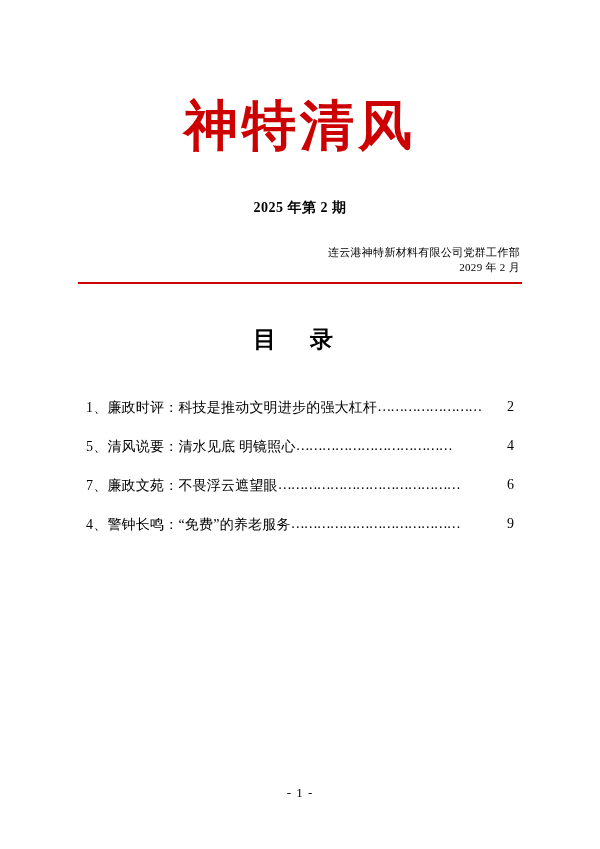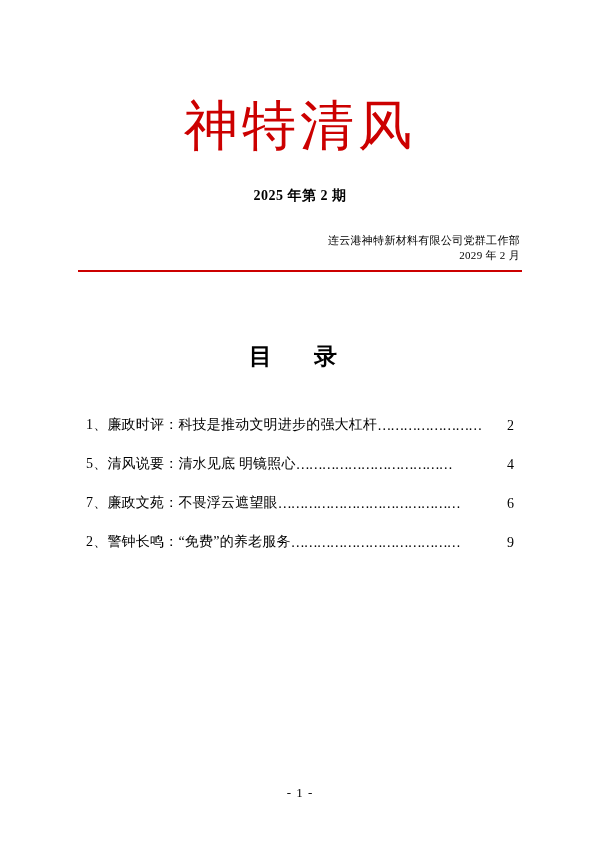--- a/index.html
+++ b/index.html
@@ -19,31 +19,31 @@
     width: 600px;
     height: 849px;
     box-sizing: border-box;
     padding: 0 78px;
     position: relative;
   }
   .masthead {
     text-align: center;
     color: #cc0000;
     font-family: "DejaVu Serif", "Liberation Serif", serif;
-    font-weight: normal;
+    font-weight: bold;
     font-size: 54px;
     letter-spacing: 4px;
     padding-top: 96px;
     line-height: 1.1;
   }
   .issue {
     text-align: center;
     font-size: 14px;
     font-weight: bold;
-    margin-top: 32px;
+    margin-top: 44px;
     letter-spacing: 0.5px;
   }
   .meta-row {
     display: flex;
     justify-content: space-between;
     align-items: flex-end;
     font-size: 11px;
     margin-top: 28px;
     padding: 0 2px;
     flex-direction: column;
@@ -57,30 +57,30 @@
   .rule {
     height: 2px;
     background: #cc0000;
     margin-top: 7px;
   }
   .toc-title {
     text-align: center;
     font-size: 23px;
     font-weight: bold;
     letter-spacing: 14px;
-    margin-top: 69px;
-    font-family: Liberation Mono, monospace;
+    margin-top: 40px;
+    font-family: Liberation Serif, serif;
   }
   .toc {
     margin-top: 44px;
     padding: 0 8px;
   }
   .toc-item {
     display: flex;
-    align-items: flex-end;
+    align-items: flex-start;
     font-size: 14px;
     margin-bottom: 21px;
     white-space: nowrap;
   }
   .toc-text {
     flex: 0 0 auto;
     letter-spacing: 0.2px;
   }
   .toc-dots {
     flex: 1 1 auto;
@@ -137,21 +137,21 @@
       <span class="toc-page">4</span>
     </div>
 
     <div class="toc-item">
       <span class="toc-text">7、廉政文苑：不畏浮云遮望眼</span>
       <span class="toc-dots">……………………………………</span>
       <span class="toc-page">6</span>
     </div>
 
     <div class="toc-item">
-      <span class="toc-text">2、警钟长鸣：“免费”的养老服务</span>
+      <span class="toc-text">4、警钟长鸣：“免费”的养老服务</span>
       <span class="toc-dots">…………………………………</span>
       <span class="toc-page">9</span>
     </div>
 
   </div>
 
   <div class="footer">- 1 -</div>
 
 </div>
 

